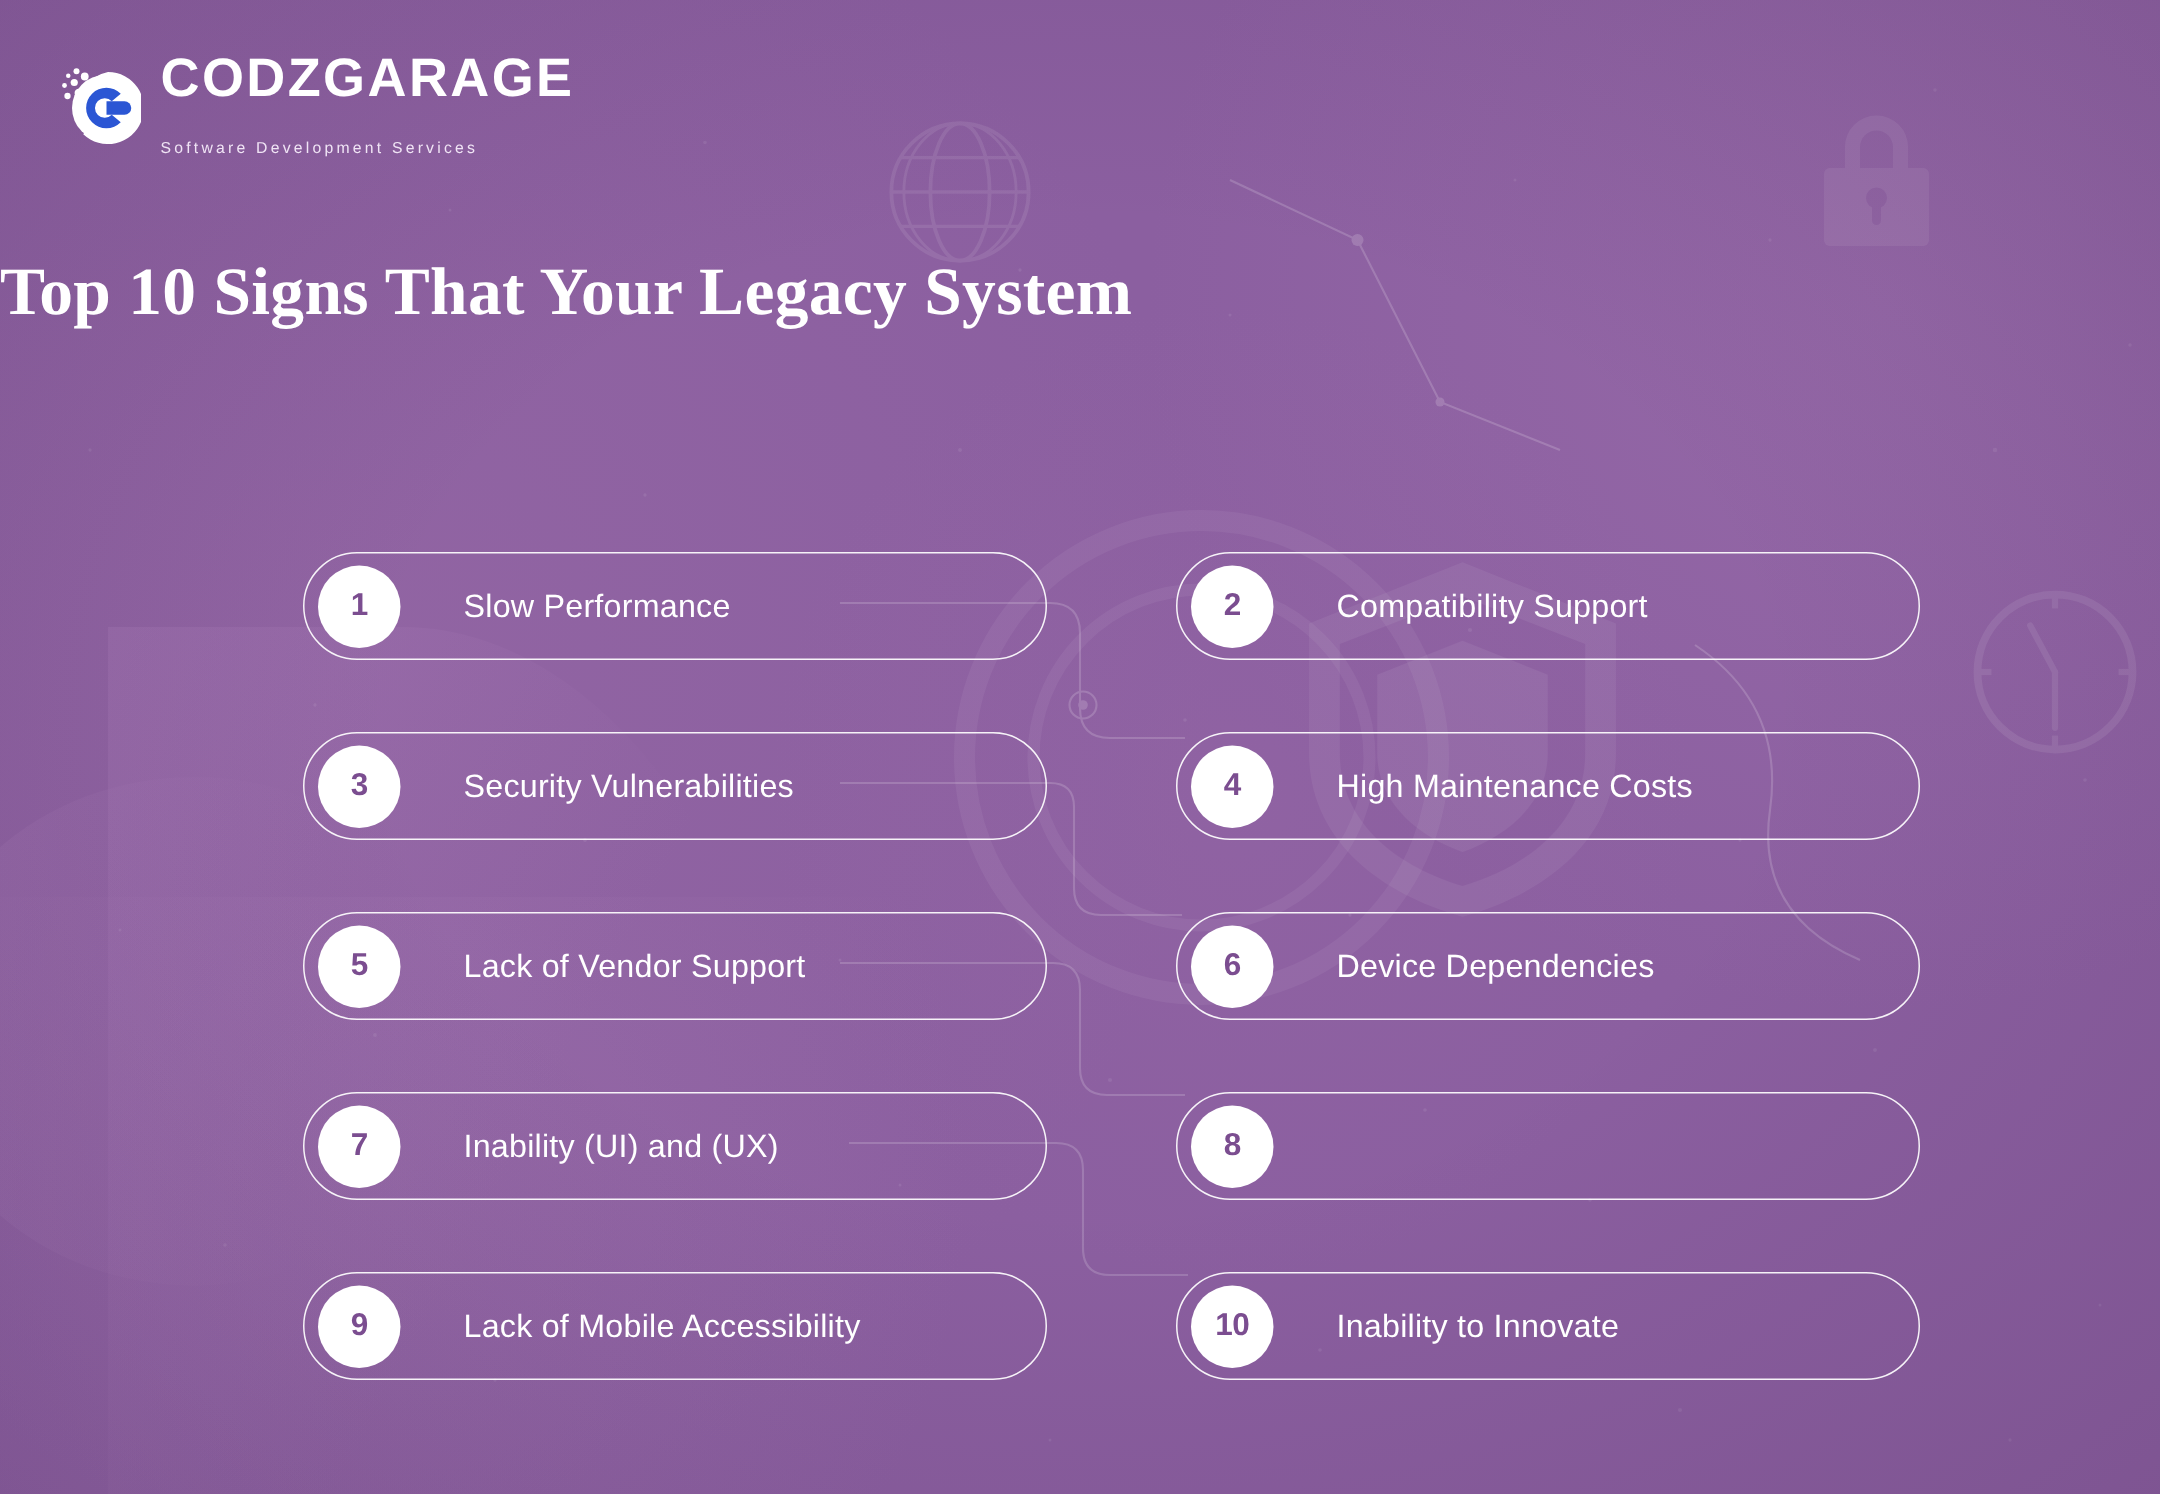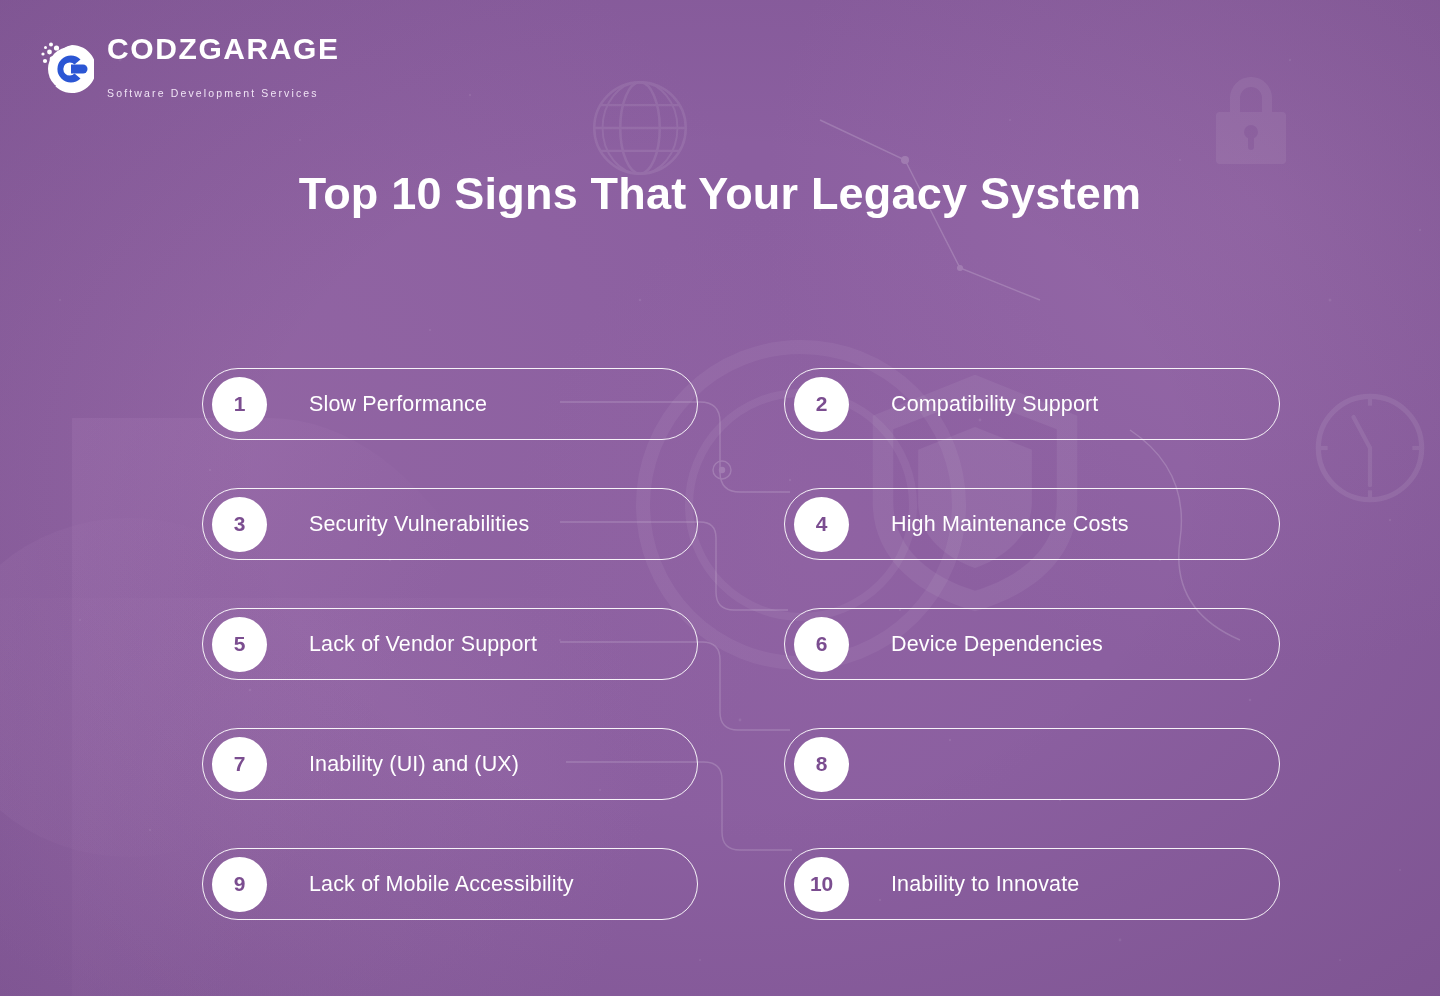--- a/index.html
+++ b/index.html
@@ -61,34 +61,35 @@
   .traces{ position:absolute; inset:0; opacity:.17; }
 
   
   .logo{
     position:absolute; left:38px; top:34px; z-index:5;
     display:flex; align-items:center; gap:13px;
   }
   .logo-mark{ position:relative; width:56px; height:56px; }
   .logo-text{ display:flex; flex-direction:column; line-height:1; padding-bottom:2px; }
   .logo-title{
-    font-size:30px; font-weight:bold; color:#ffffff;
+    font-size:36px; font-weight:bold; color:#ffffff;
     letter-spacing:1.6px;
   }
   .logo-sub{
     font-size:10.5px; color:#f0e4f5; letter-spacing:2.15px;
     margin-top:24px; font-weight:normal;
   }
 
   
   .heading{
     position:absolute; left:0; right:0; top:158px; z-index:5;
-    text-align:center; color:#ffffff;
+    color:#ffffff;
     font-size:45px; font-weight:bold; line-height:1.62;
     letter-spacing:.2px;
+    font-family:Liberation Serif, serif;
   }
 
   
   .grid{
     position:absolute; left:202px; top:368px; z-index:5;
     width:1078px;
     display:grid;
     grid-template-columns:496px 496px;
     column-gap:86px;
     row-gap:48px;

